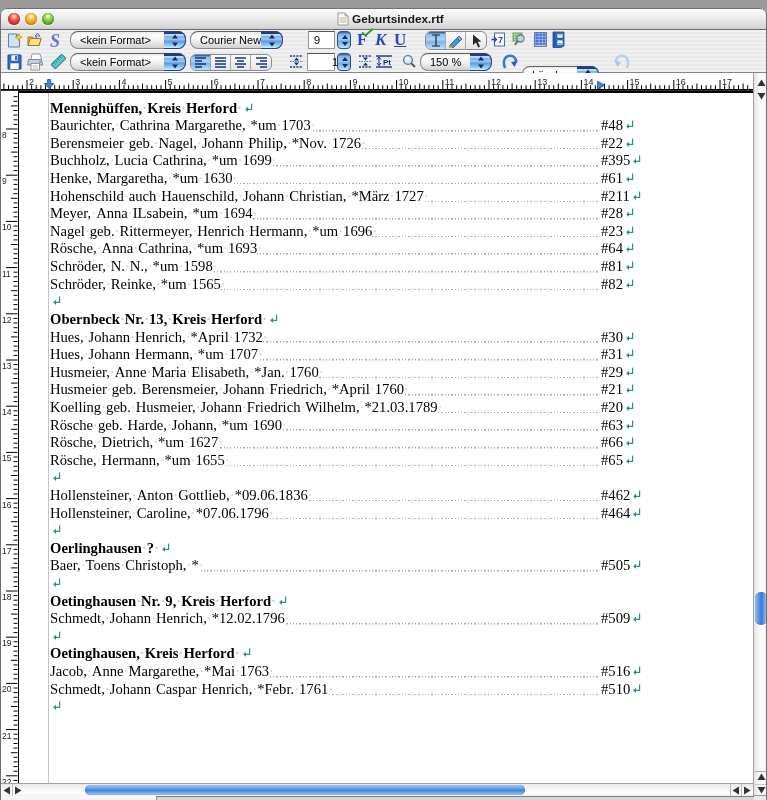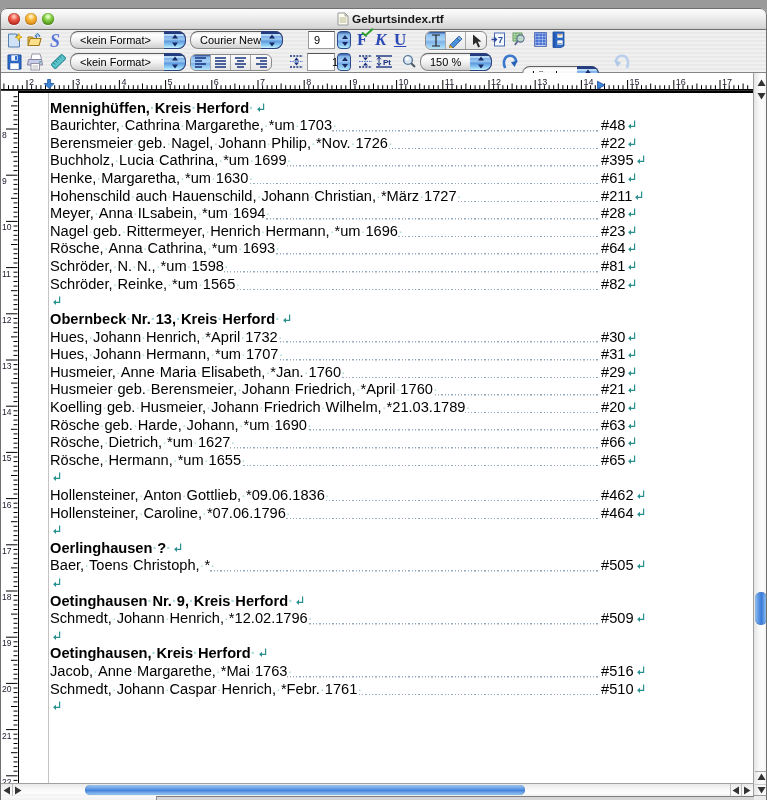--- a/index.html
+++ b/index.html
@@ -52,21 +52,21 @@
 
 #rulwrap { position:absolute; left:0; top:65px; width:753px; height:18px; background:#fff; }
 .hrul { position:absolute; left:0; top:0; }
 
 #doc { position:absolute; left:0; top:83px; width:753px; height:692px; background:#fff; overflow:hidden; }
 .vrul { position:absolute; left:0; top:0; }
 #pgborder { position:absolute; left:17.5px; top:0; width:1.6px; height:692px; background:#000; }
 #pgtop { position:absolute; left:17.5px; top:0px; width:736px; height:1.8px; background:#000; }
 #guide { position:absolute; left:47.8px; top:2px; width:1px; height:690px; background:#c4c4c4; }
 #text { position:absolute; left:50px; top:8.6px; width:700px;
-  font-family:Liberation Sans, sans-serif; font-size:14.63px; line-height:17.62px; color:#000;
+  font-family:Liberation Serif, serif; font-size:14.63px; line-height:17.62px; color:#000;
   font-variant-ligatures:none; }
 .ln { position:relative; height:17.62px; white-space:pre; }
 .ln.hd { font-weight:bold; }
 .ln i { font-style:normal; color:#aadbdb; }
 .ln .ld { position:absolute; height:4px; bottom:3.2px; left:0; right:0; }
 .ln > span:first-child { position:relative; z-index:2; background:#fff; }
 .ln .num { position:absolute; left:551px; top:0;text-align:center; }
 .ln .ld { left:0; width:548px;
   background:repeating-linear-gradient(90deg, transparent 0 2px, #93aabf 2px 3.3px) bottom/100% 1.5px no-repeat; }
 svg.pl { position:relative; top:1px; margin-left:2px; }

